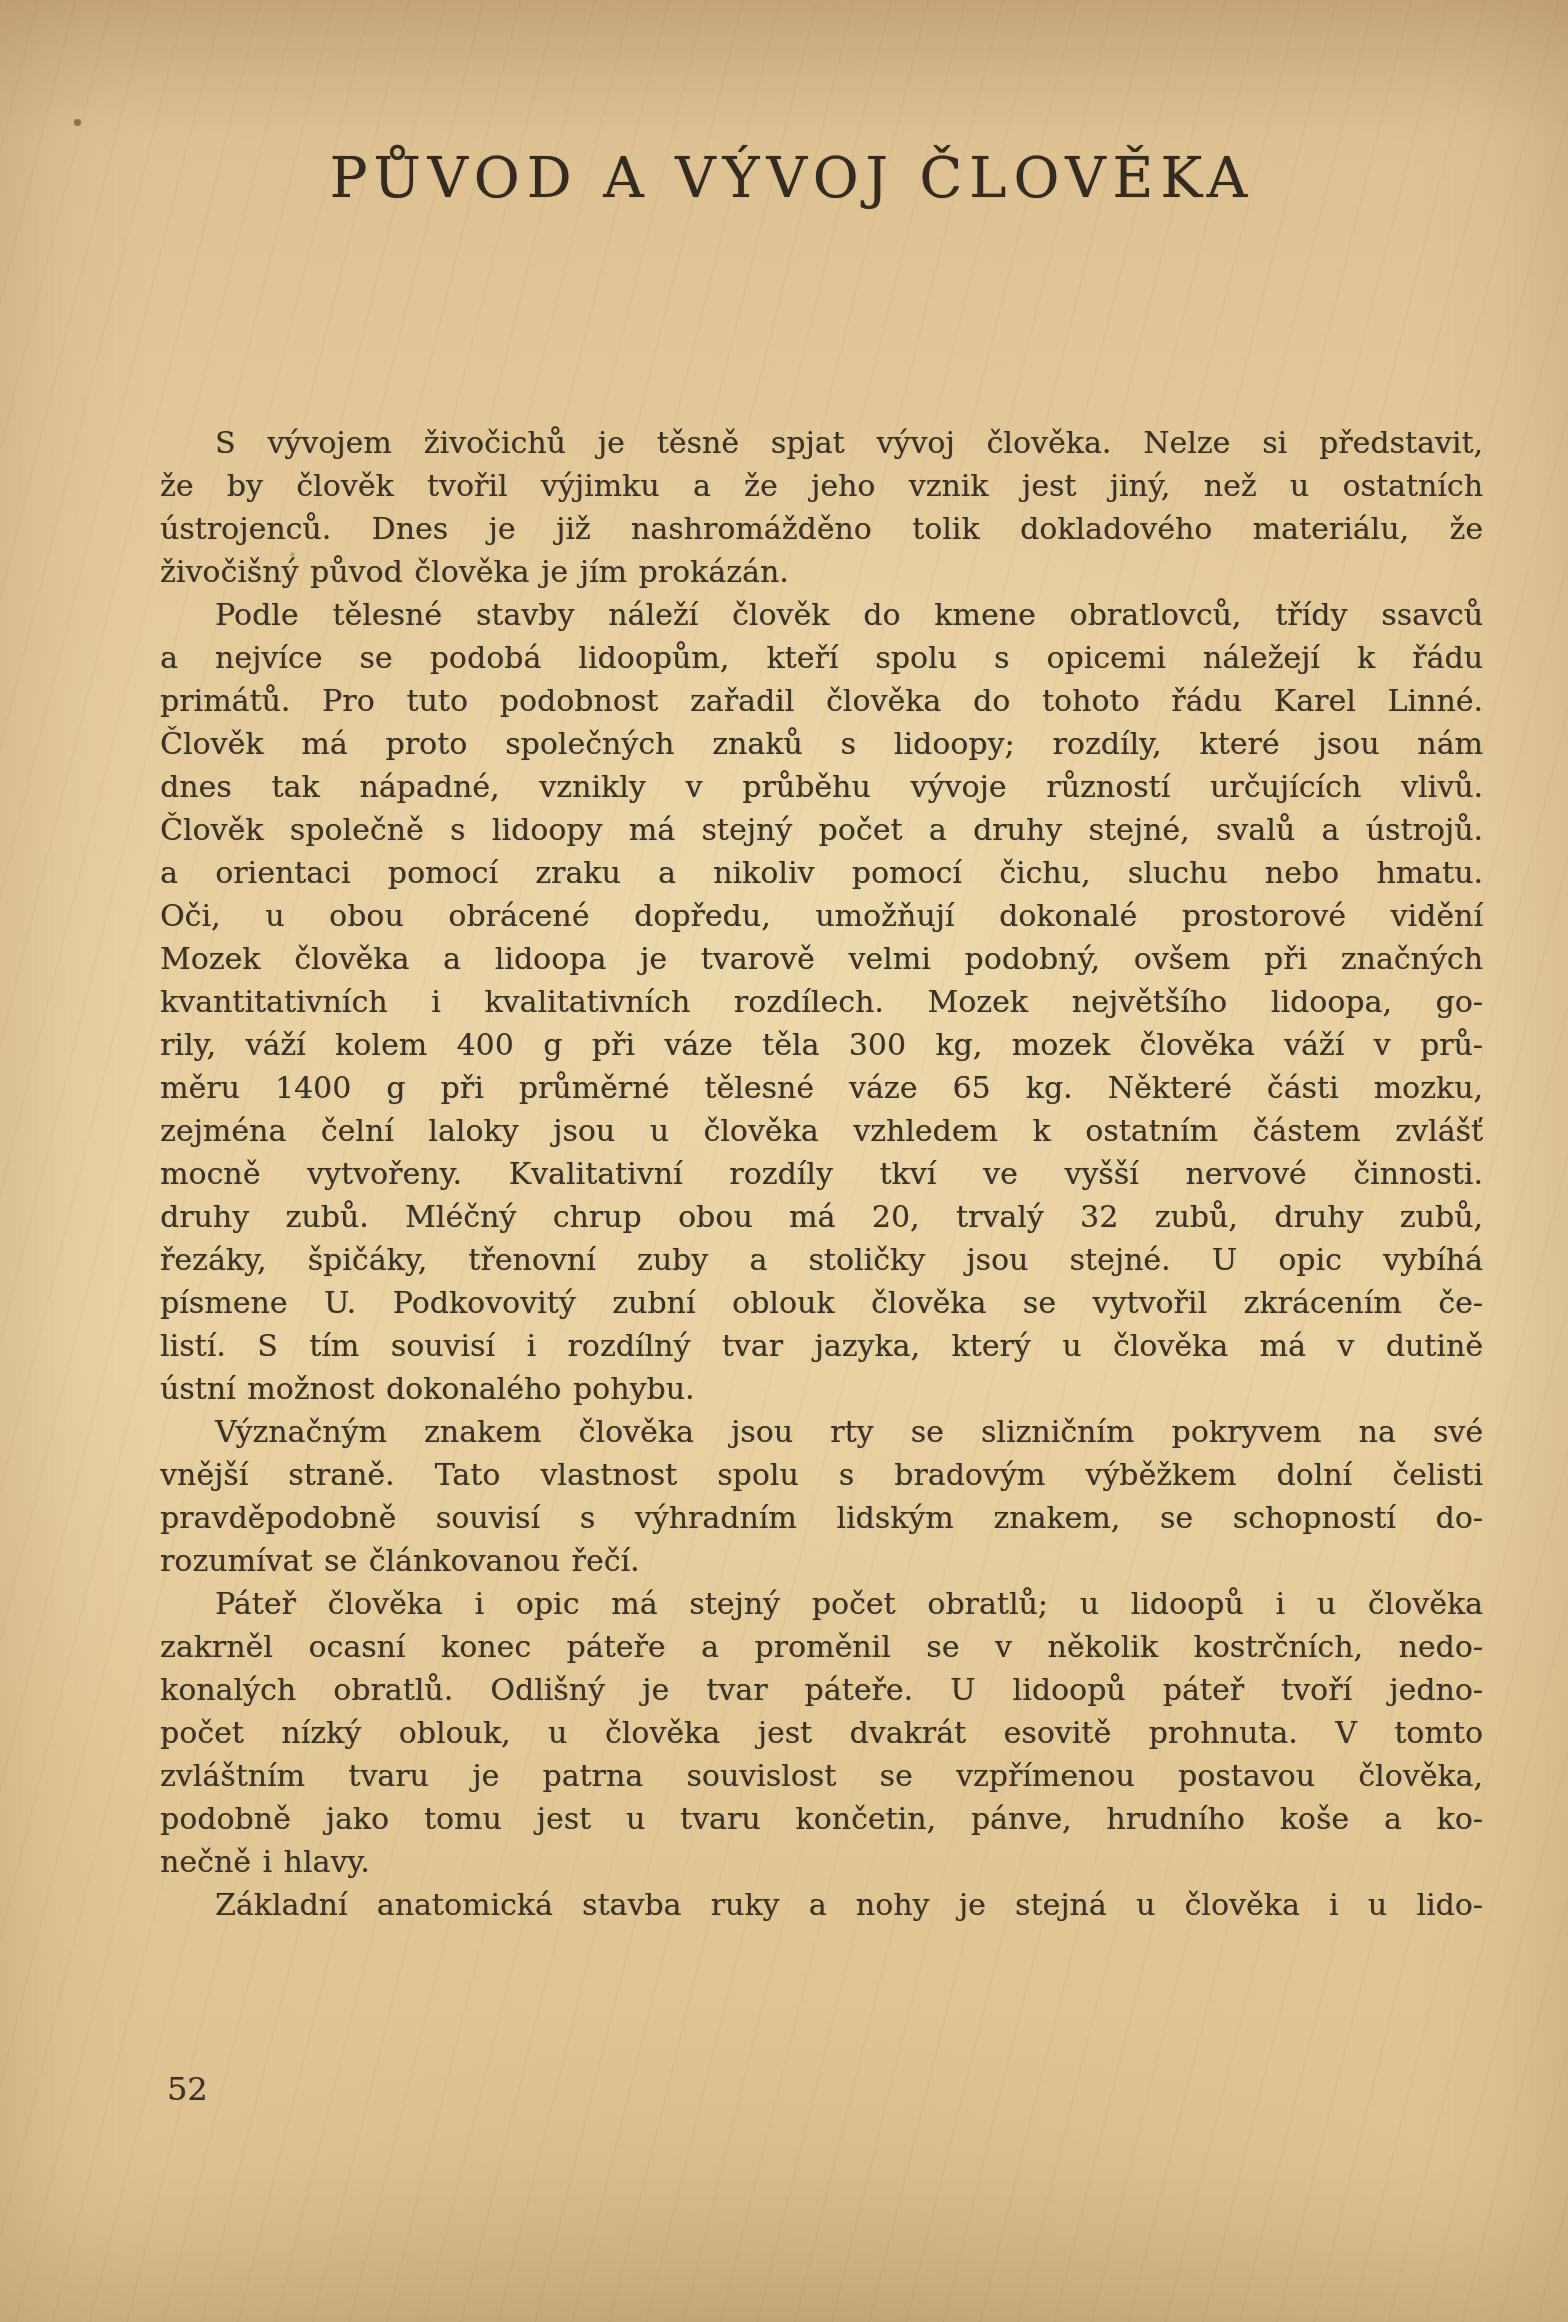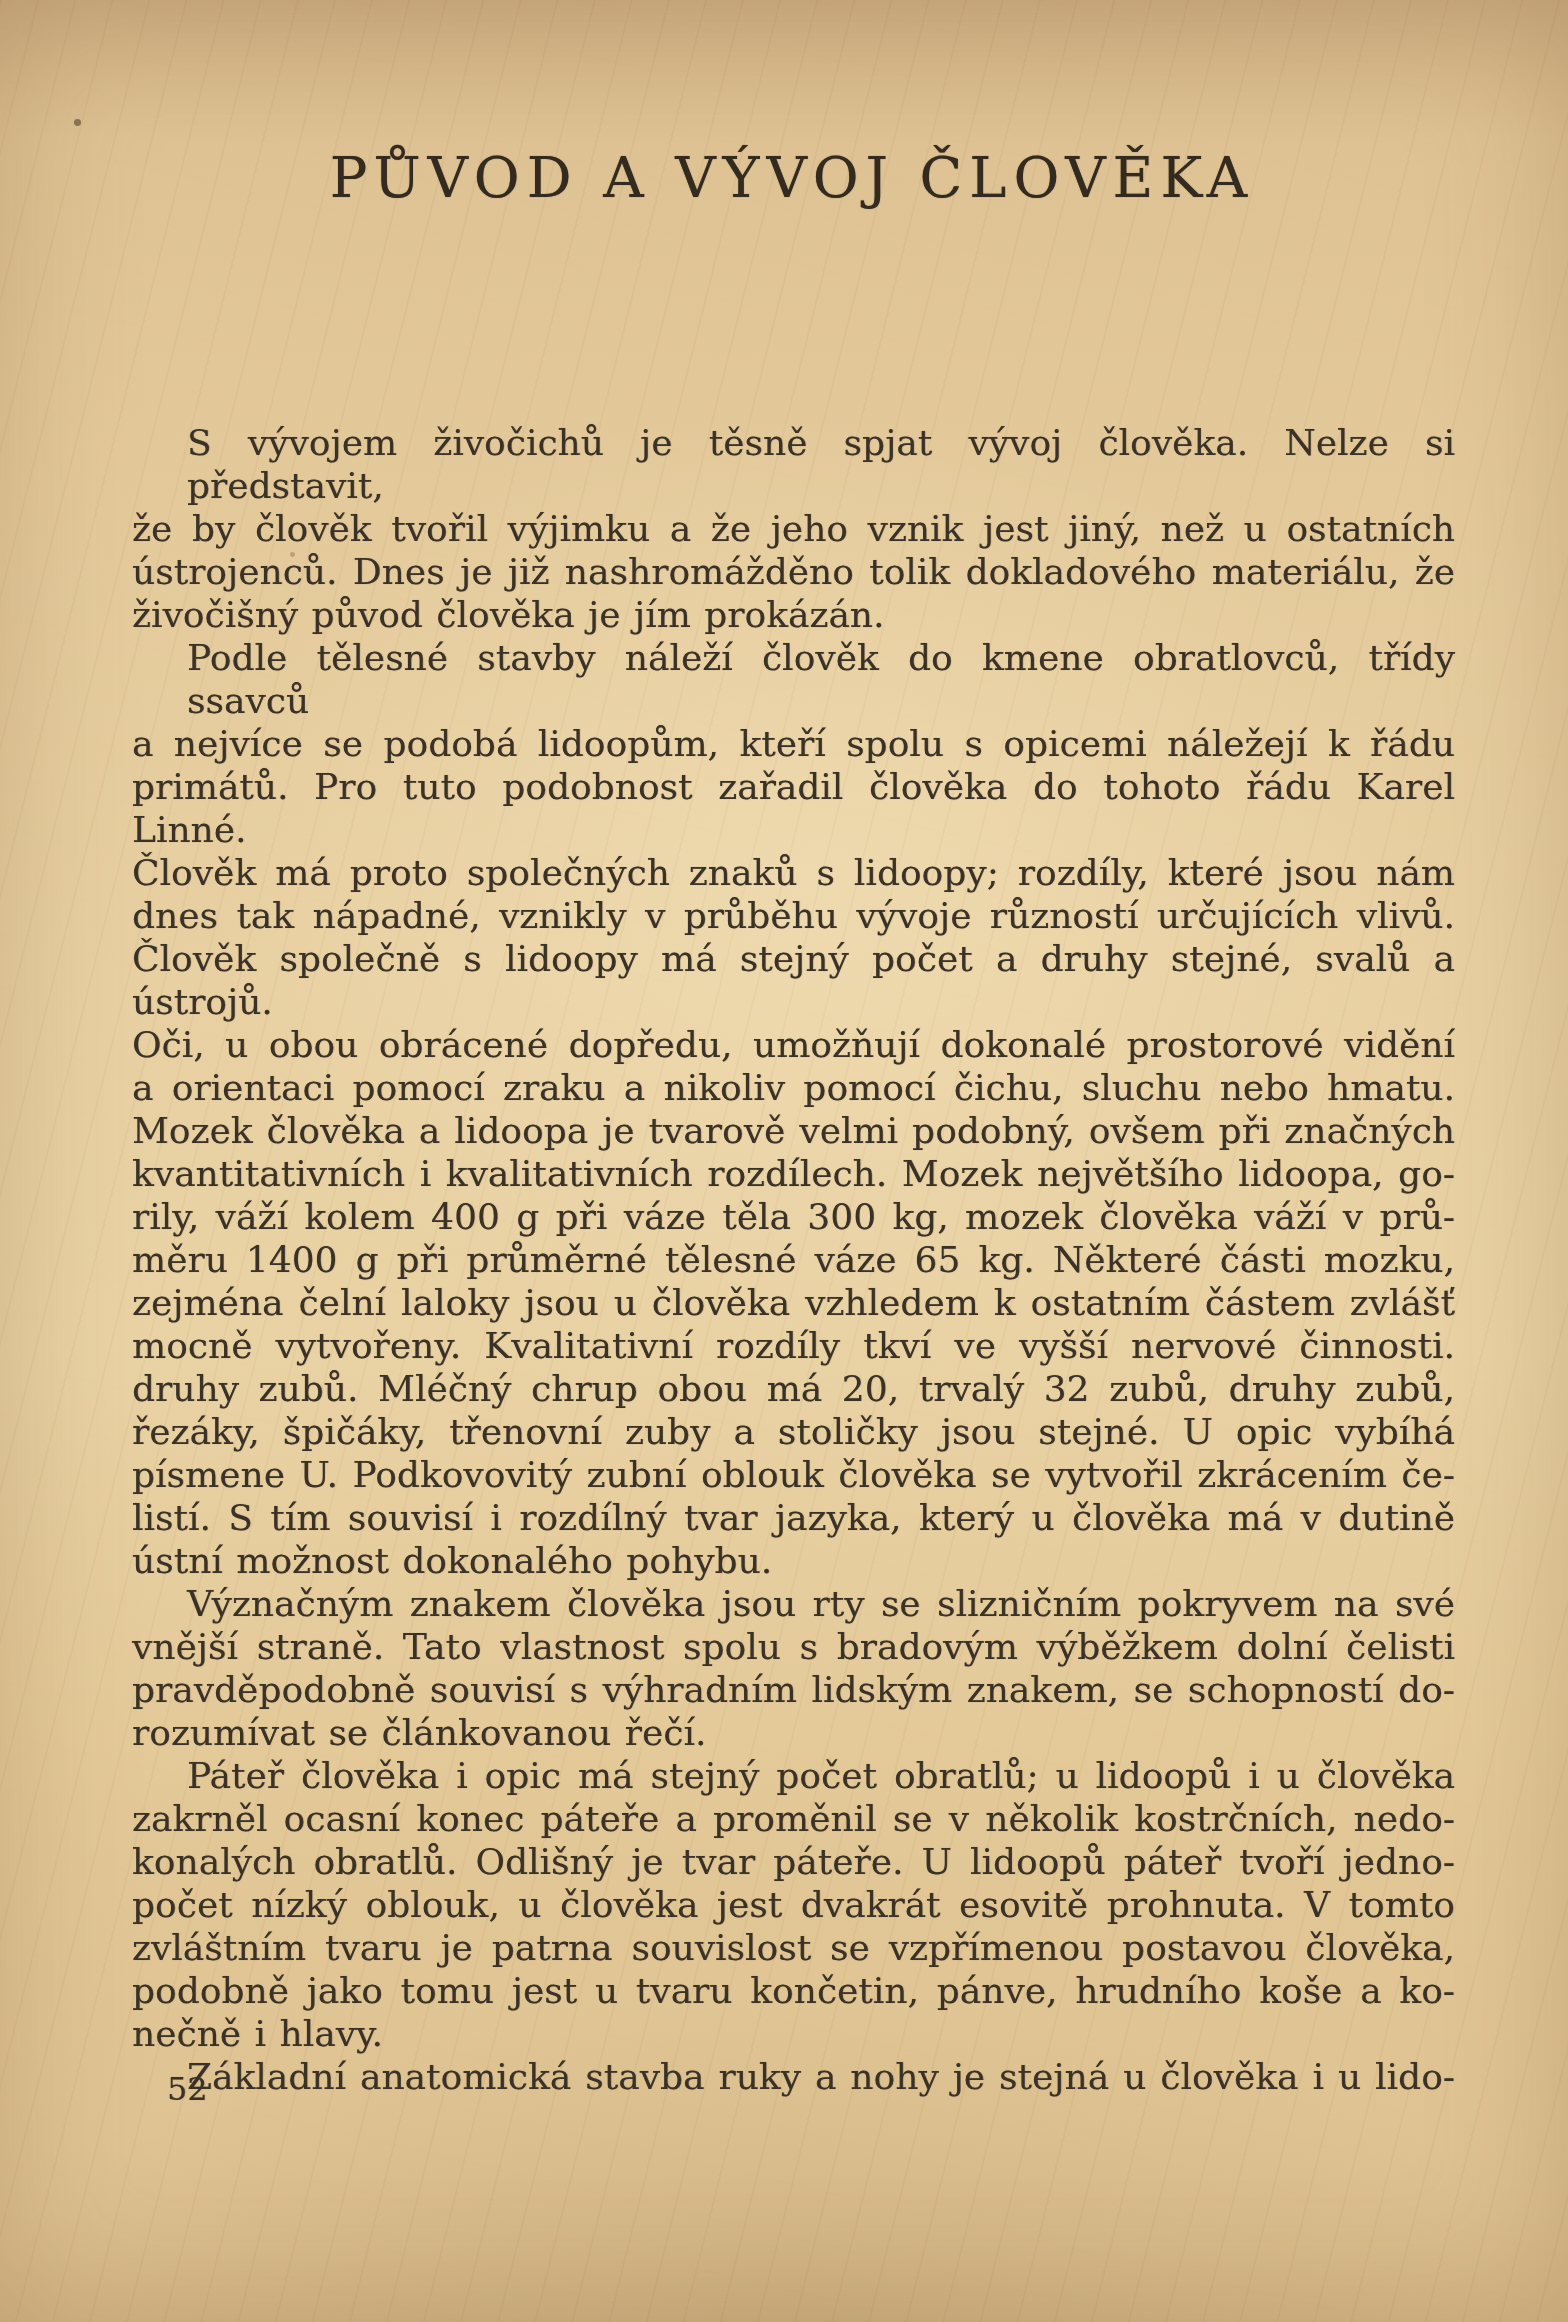--- a/index.html
+++ b/index.html
@@ -39,23 +39,23 @@
     text-align: center;
     font-size: 56px;
     font-weight: 400;
     letter-spacing: 6.9px;
     color: #332b1f;
     text-shadow: 0 0 1px rgba(51,43,31,0.65);
   }
   .text-block {
     position: absolute;
     top: 421px;
-    left: 132px;
+    left: 160px;
     width: 1323px;
-    font-size: 36px;
+    font-size: 30px;
     line-height: 43px;
     color: #3a3226;
     text-shadow: 0.4px 0.4px 0.8px rgba(58,50,38,0.45);
     word-spacing: 2px;
   }
   .line { text-align: left; }
   .line.j {
     text-align: justify;
     text-align-last: justify;
   }
@@ -87,22 +87,22 @@
       <div class="line j indent">S vývojem živočichů je těsně spjat vývoj člověka. Nelze si představit,</div>
       <div class="line j">že by člověk tvořil výjimku a že jeho vznik jest jiný, než u ostatních</div>
       <div class="line j">ústrojenců. Dnes je již nashromážděno tolik dokladového materiálu, že</div>
       <div class="line">živočišný původ člověka je jím prokázán.</div>
       <div class="line j indent">Podle tělesné stavby náleží člověk do kmene obratlovců, třídy ssavců</div>
       <div class="line j">a nejvíce se podobá lidoopům, kteří spolu s opicemi náležejí k řádu</div>
       <div class="line j">primátů. Pro tuto podobnost zařadil člověka do tohoto řádu Karel Linné.</div>
       <div class="line j">Člověk má proto společných znaků s lidoopy; rozdíly, které jsou nám</div>
       <div class="line j">dnes tak nápadné, vznikly v průběhu vývoje růzností určujících vlivů.</div>
       <div class="line j">Člověk společně s lidoopy má stejný počet a druhy stejné, svalů a ústrojů.</div>
+      <div class="line j">a orientaci pomocí zraku a nikoliv pomocí čichu, sluchu nebo hmatu.</div>
       <div class="line j">Oči, u obou obrácené dopředu, umožňují dokonalé prostorové vidění</div>
-      <div class="line j">a orientaci pomocí zraku a nikoliv pomocí čichu, sluchu nebo hmatu.</div>
       <div class="line j">Mozek člověka a lidoopa je tvarově velmi podobný, ovšem při značných</div>
       <div class="line j">kvantitativních i kvalitativních rozdílech. Mozek největšího lidoopa, go-</div>
       <div class="line j">rily, váží kolem 400 g při váze těla 300 kg, mozek člověka váží v prů-</div>
       <div class="line j">měru 1400 g při průměrné tělesné váze 65 kg. Některé části mozku,</div>
       <div class="line j">zejména čelní laloky jsou u člověka vzhledem k ostatním částem zvlášť</div>
       <div class="line j">mocně vytvořeny. Kvalitativní rozdíly tkví ve vyšší nervové činnosti.</div>
       <div class="line j">druhy zubů. Mléčný chrup obou má 20, trvalý 32 zubů, druhy zubů,</div>
       <div class="line j">řezáky, špičáky, třenovní zuby a stoličky jsou stejné. U opic vybíhá</div>
       <div class="line j">písmene U. Podkovovitý zubní oblouk člověka se vytvořil zkrácením če-</div>
       <div class="line j">listí. S tím souvisí i rozdílný tvar jazyka, který u člověka má v dutině</div>

